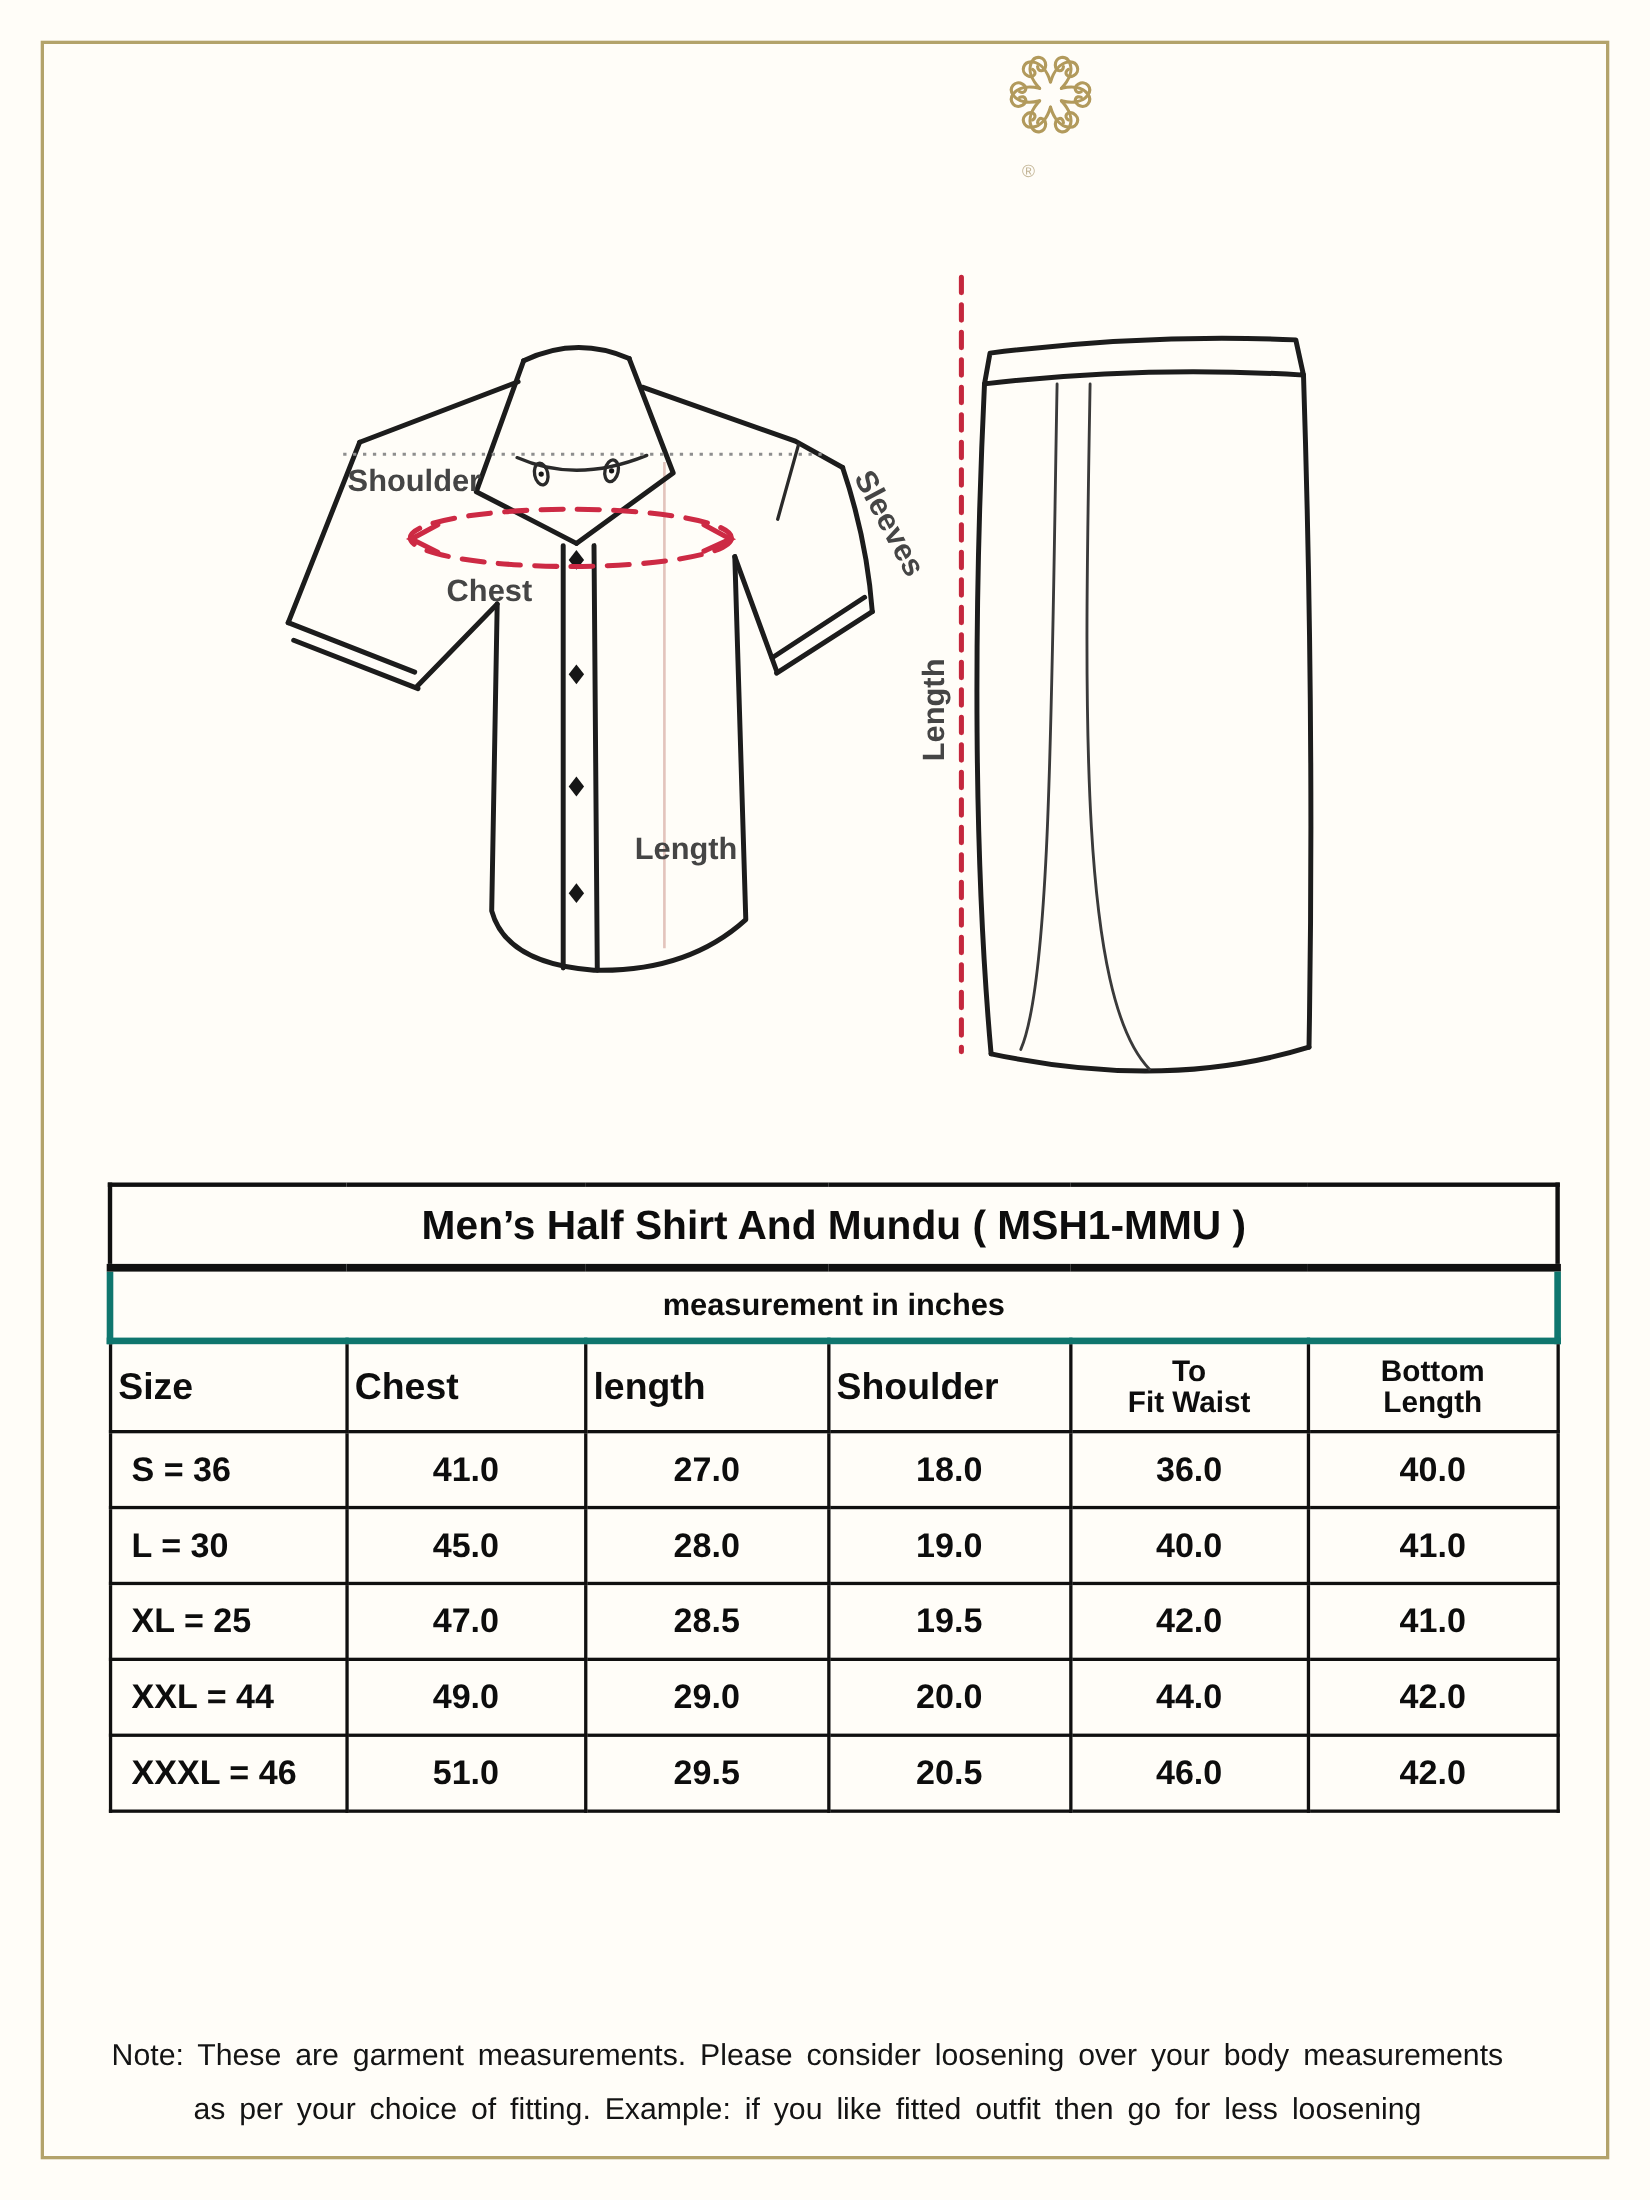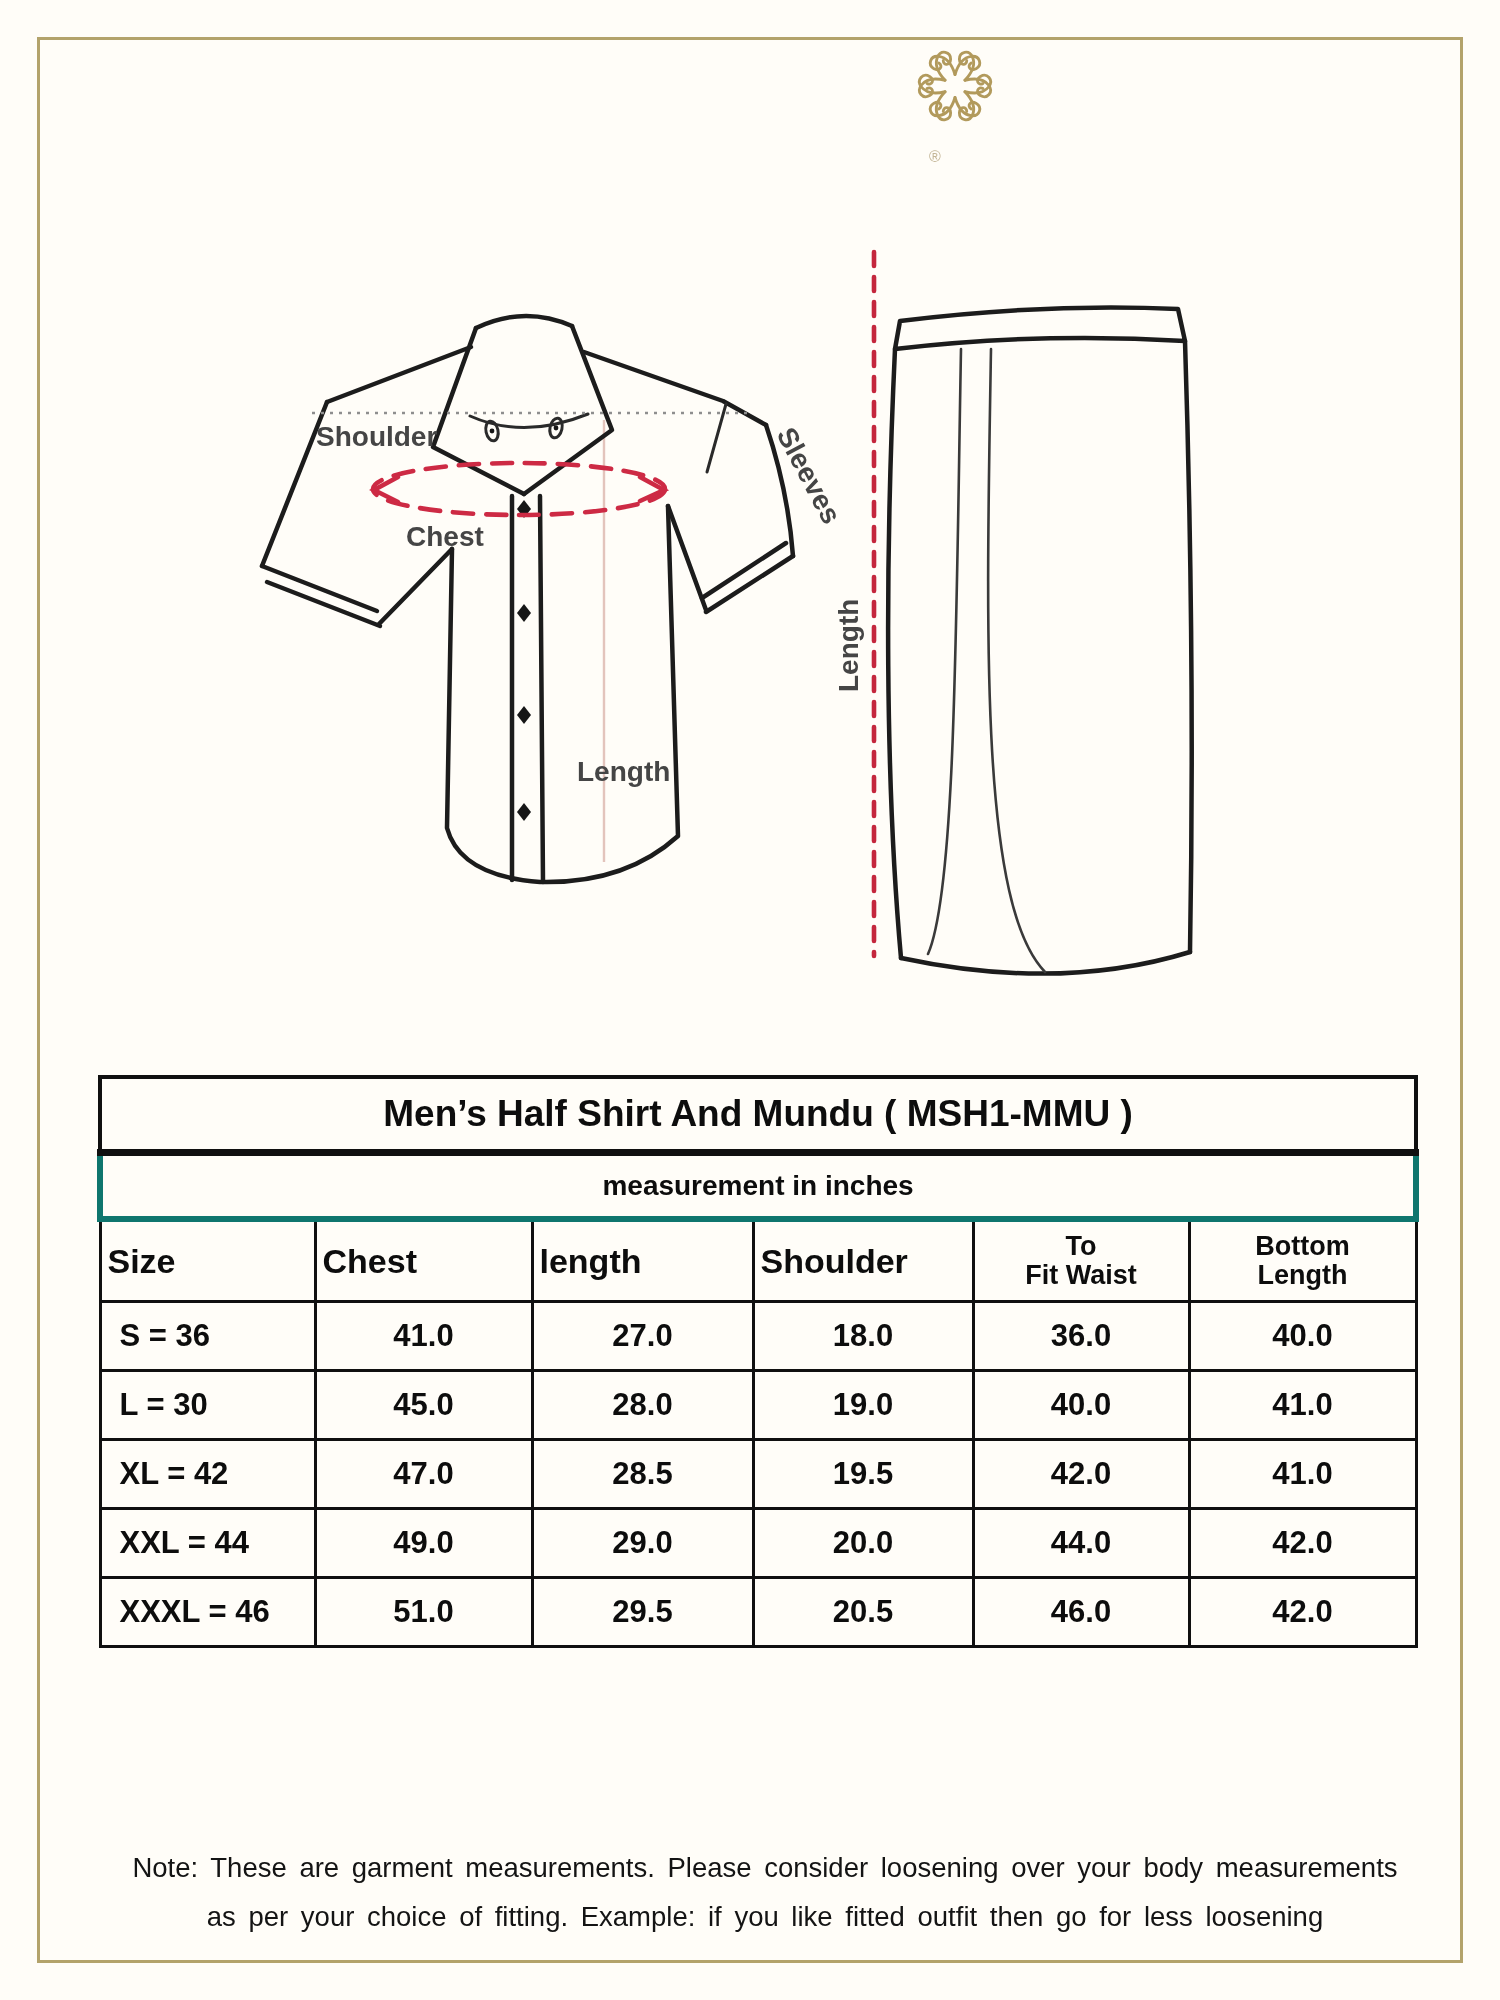--- a/index.html
+++ b/index.html
@@ -78,21 +78,21 @@
     border:6px solid #0f766e;
     height:60px;font-size:28px;
   }
   .size-table .h-cell{height:78px;font-size:34px;text-align:left;padding-left:6px;}
   .size-table .h-cell2{height:78px;font-size:27px;line-height:1.08;white-space:pre-line;text-align:center;}
   .size-table .d-row td{height:66px;font-size:31px;}
   .size-table .d-size{text-align:left;padding-left:18px;}
   
   .note{
     position:absolute;
-    left:70px;top:1843px;width:1390px;
+    left:39px;top:1843px;width:1390px;
     text-align:center;
     font-size:27.5px;
     line-height:49px;
     color:#141414;
     word-spacing:5px;
   }
 </style>
 </head>
 <body>
 
@@ -233,21 +233,21 @@
       </tr>
       <tr class="d-row">
         <td class="d-size">L = 30</td>
         <td>45.0</td>
         <td>28.0</td>
         <td>19.0</td>
         <td>40.0</td>
         <td>41.0</td>
       </tr>
       <tr class="d-row">
-        <td class="d-size">XL = 42</td>
+        <td class="d-size">XL = 25</td>
         <td>47.0</td>
         <td>28.5</td>
         <td>19.5</td>
         <td>42.0</td>
         <td>41.0</td>
       </tr>
       <tr class="d-row">
         <td class="d-size">XXL = 44</td>
         <td>49.0</td>
         <td>29.0</td>

